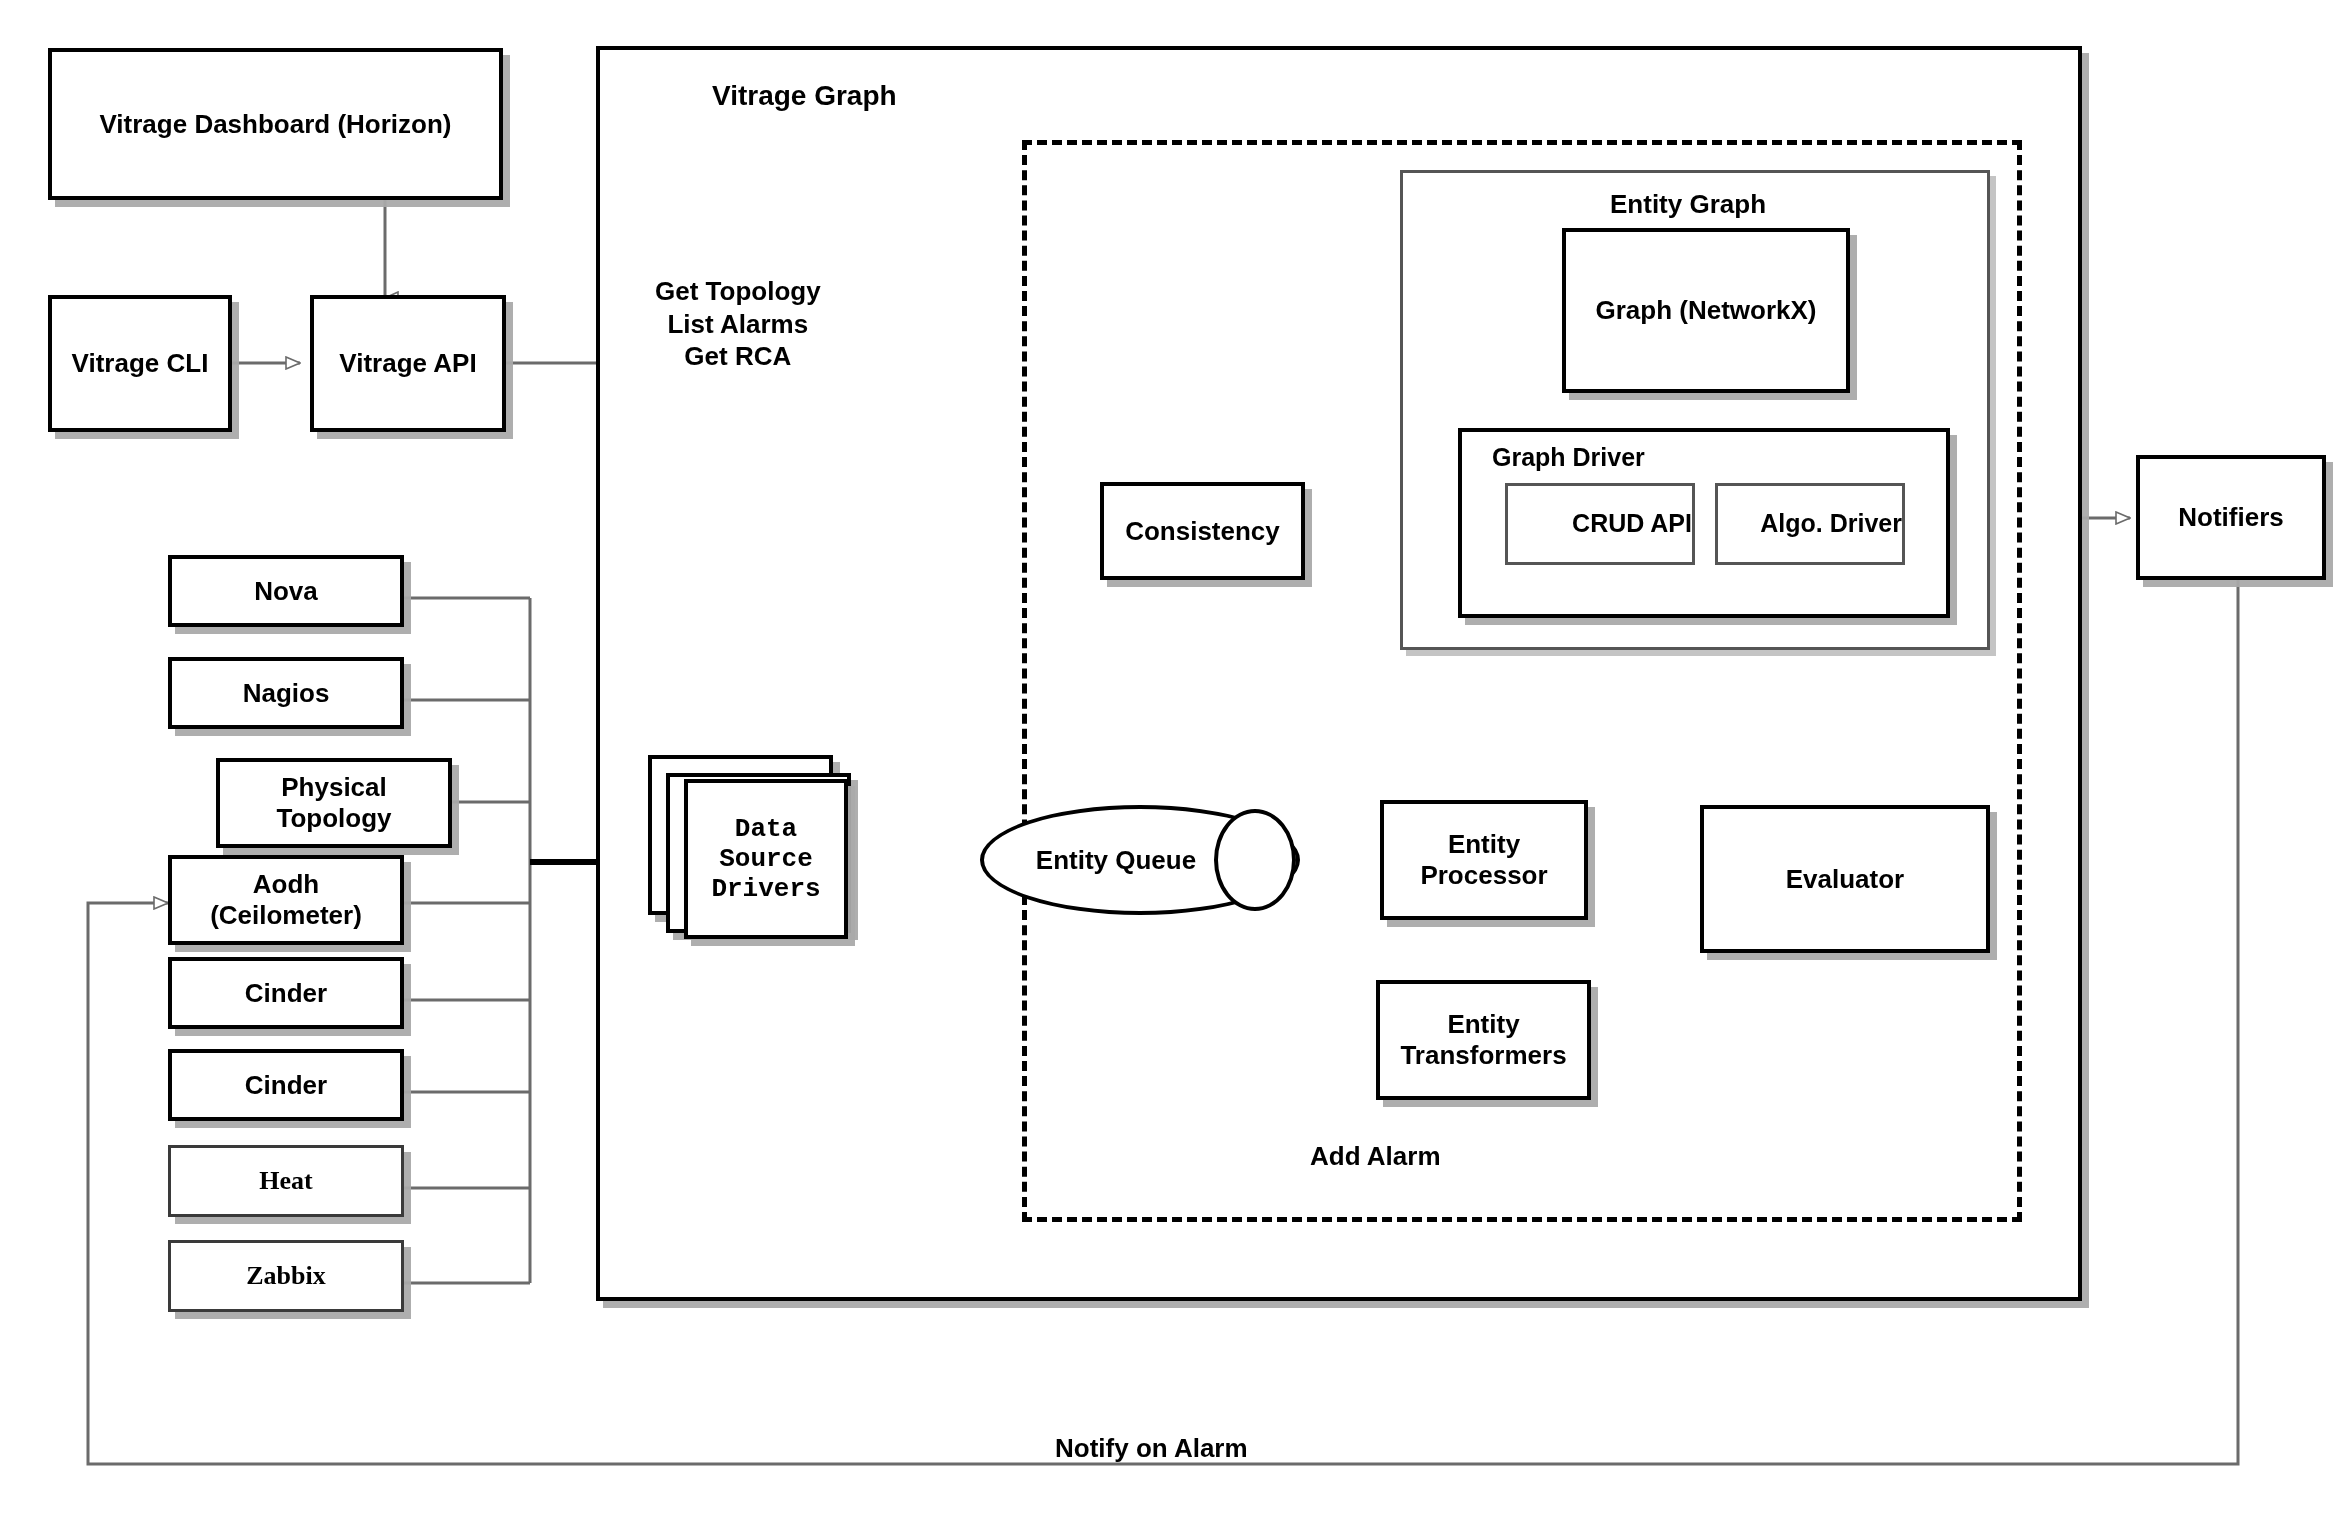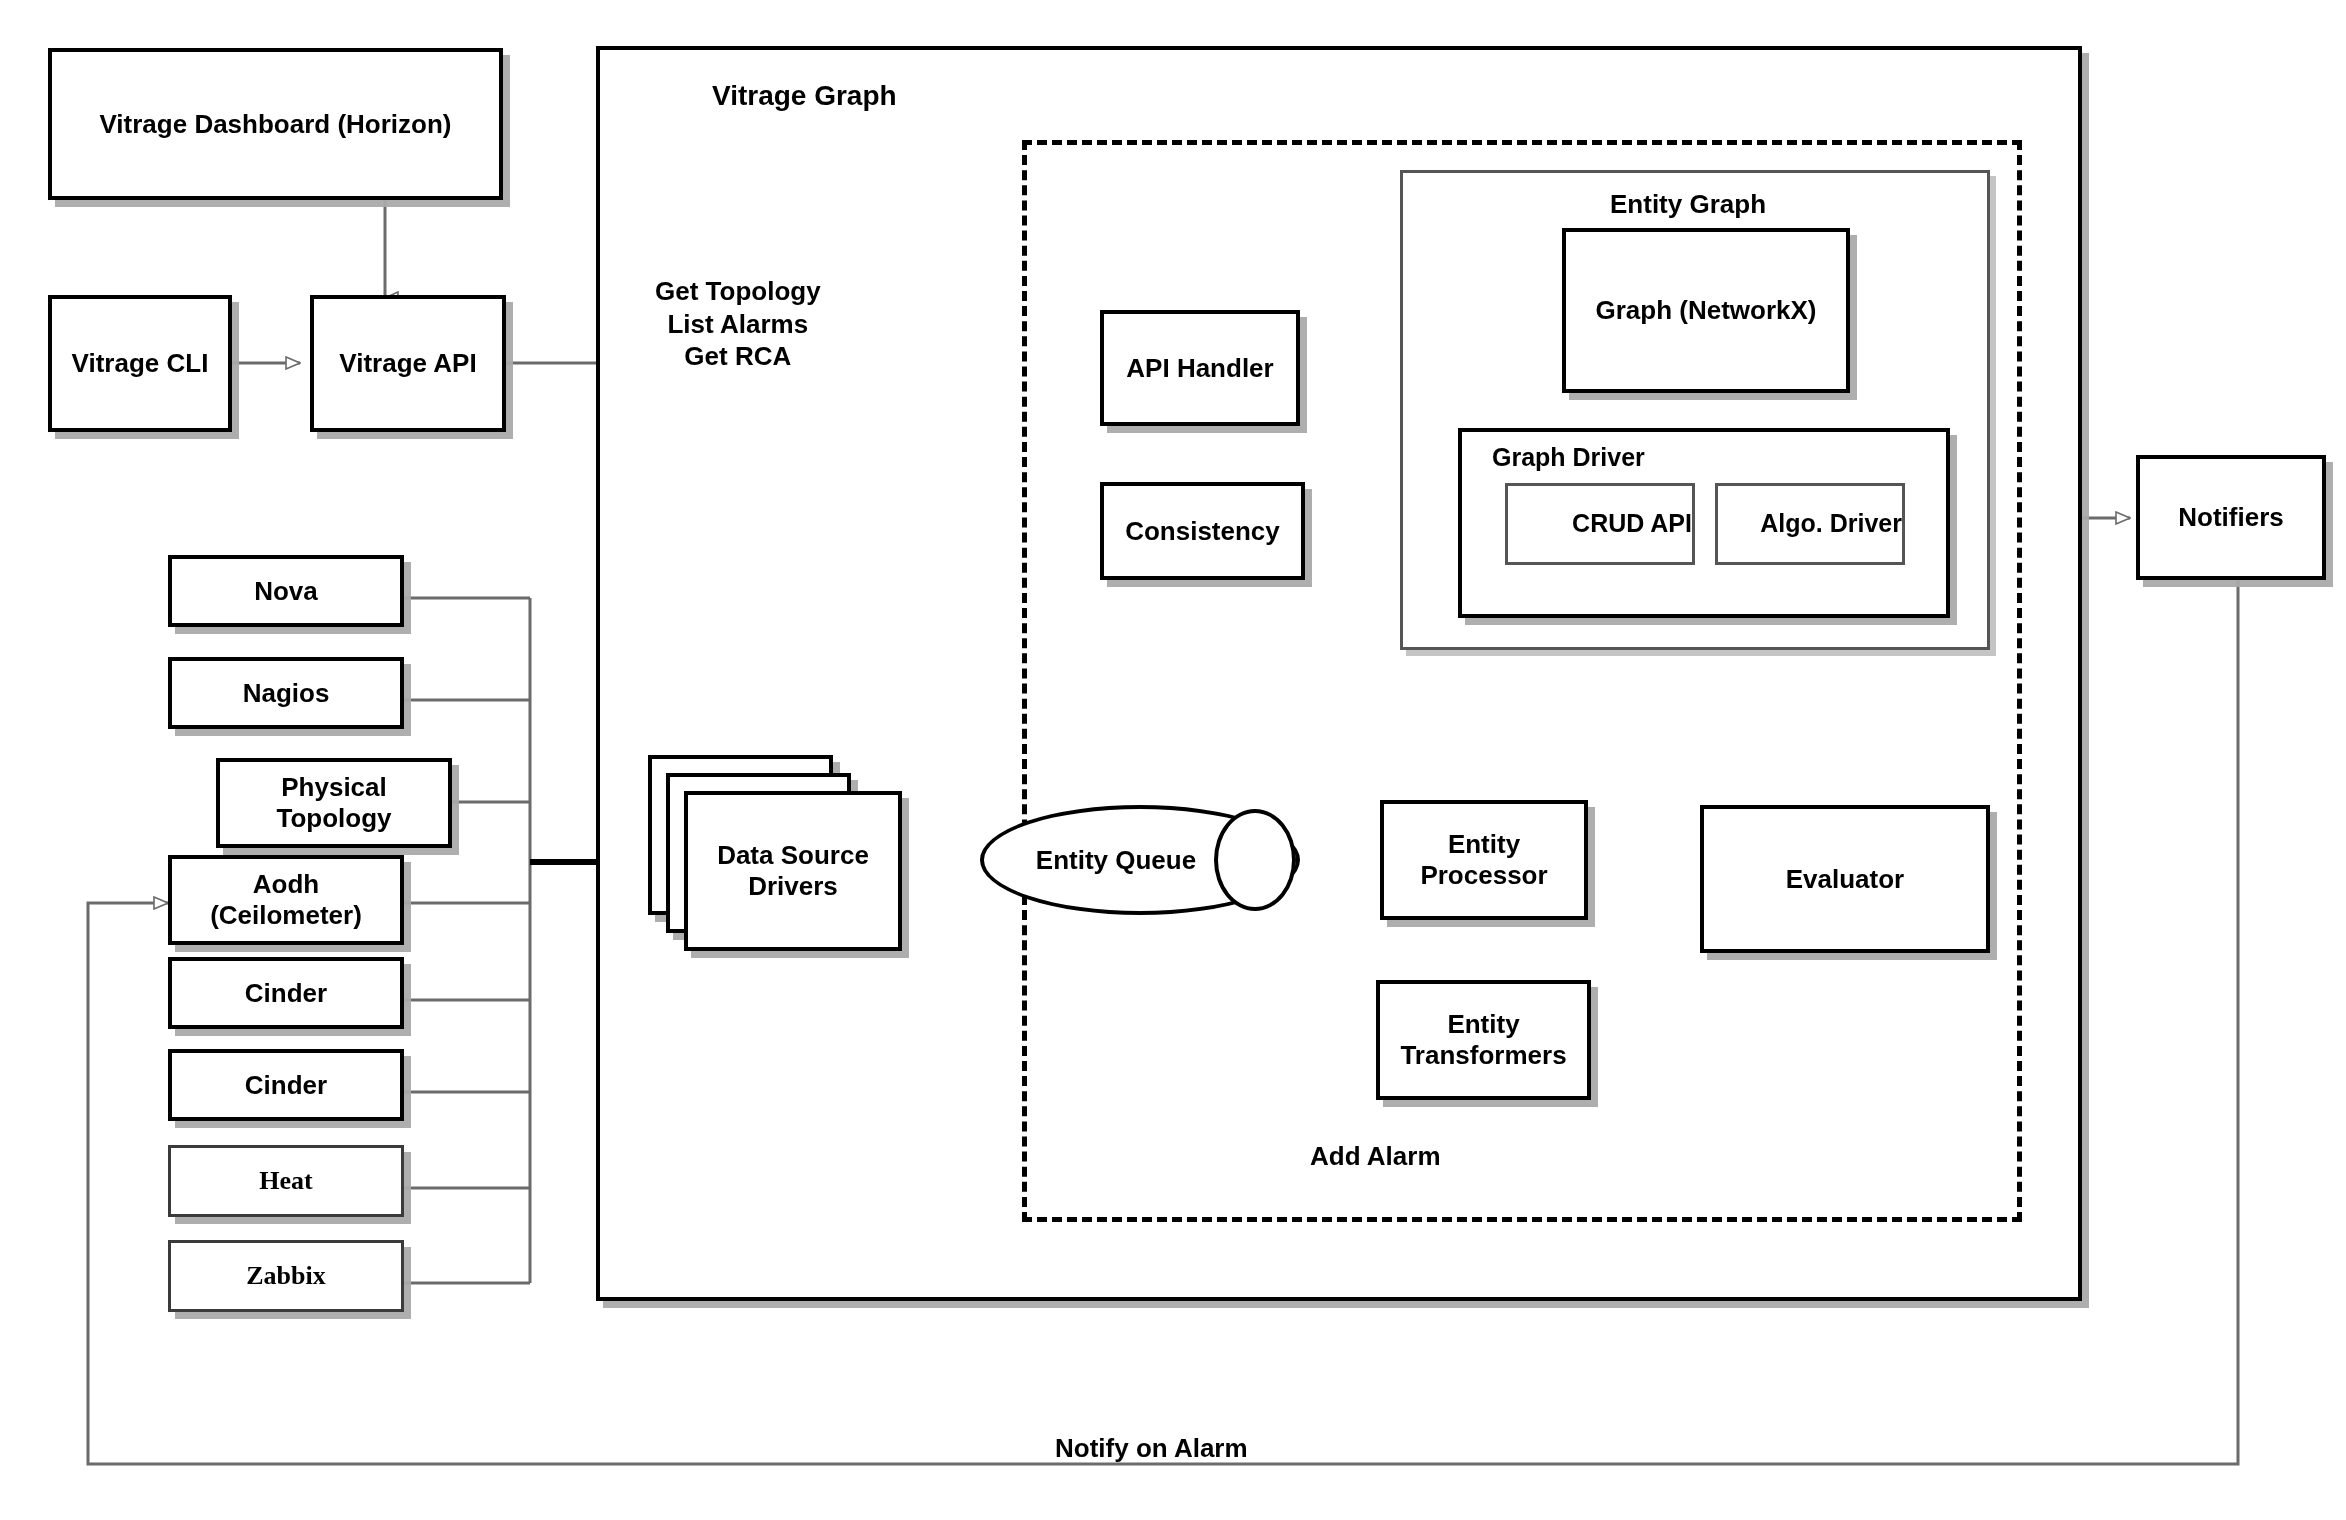--- a/index.html
+++ b/index.html
@@ -212,23 +212,20 @@
   </div>
 
   <div class="caption fs26" style="left:655px;top:275px;text-align:center;">Get Topology
 List Alarms
 Get RCA</div>
 
   <div class="caption fs26" style="left:1310px;top:1140px;">Add Alarm</div>
 
   <div class="caption fs26" style="left:1055px;top:1432px;">Notify on Alarm</div>
 
-  <div class="node bx fs26" style="left:1100px;top:310px;width:200px;height:116px;">
-    <span class="lbl">API Handler</span>
-  </div>
 
   <div class="node bx fs26" style="left:1100px;top:482px;width:205px;height:98px;">
     <span class="lbl">Consistency</span>
   </div>
 
   <div class="node bx fs26" style="left:1562px;top:228px;width:288px;height:165px;">
     <span class="lbl">Graph (NetworkX)</span>
   </div>
 
   <div class="container-inner" style="left:1458px;top:428px;width:492px;height:190px;border:4px solid #000;box-shadow:7px 7px 0 0 rgba(170,170,170,.95);"></div>
@@ -259,21 +256,21 @@
 Transformers</span>
   </div>
 
   <div class="node bx fs26" style="left:1700px;top:805px;width:290px;height:148px;">
     <span class="lbl">Evaluator</span>
   </div>
 
   <div class="stack" style="left:648px;top:755px;width:250px;height:210px;">
     <div class="sheet" style="left:0px;top:0px;width:185px;height:160px;"></div>
     <div class="sheet" style="left:18px;top:18px;width:185px;height:160px;"></div>
-    <div class="sheet front fs26" style="left:36px;top:36px;width:218px;height:160px;">
+    <div class="sheet front fs26" style="left:36px;top:24px;width:164px;height:160px;font-family:Liberation Mono, monospace;">
       <span class="lbl">Data Source
 Drivers</span>
     </div>
   </div>
 
   <div id="ds-layer">
       <div class="node bx fs26" style="left: 168px; top: 555px; width: 236px; height: 72px;">
         <span class="lbl">Nova</span>
       </div>
       <div class="node bx fs26" style="left: 168px; top: 657px; width: 236px; height: 72px;">

